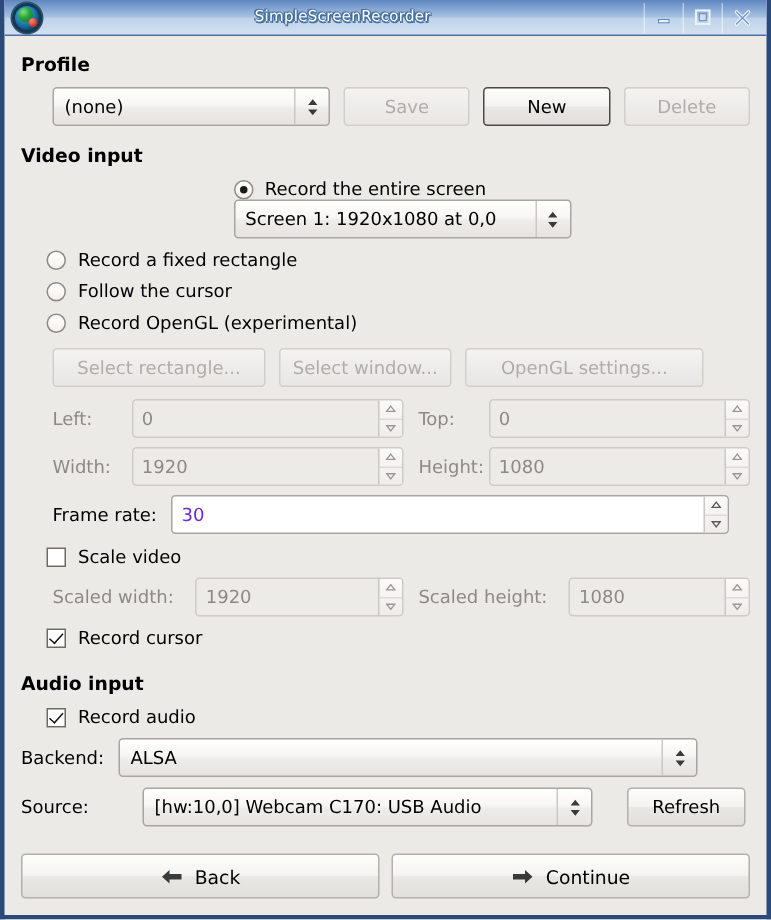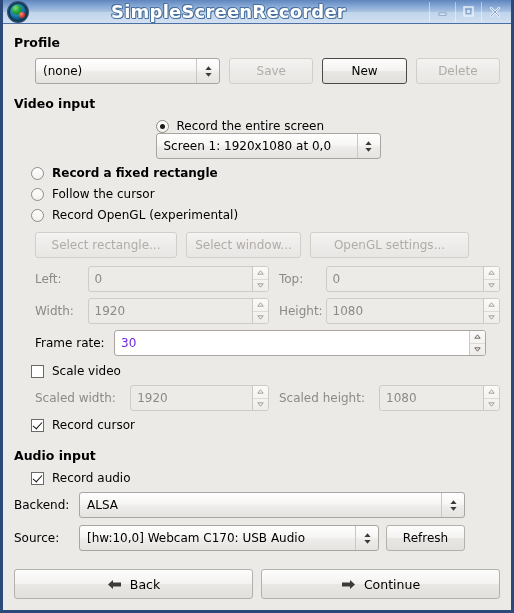--- a/index.html
+++ b/index.html
@@ -59,22 +59,22 @@
     content: "";
     position: absolute;
     left: 11px; top: 10px;
     width: 6px; height: 6px;
     border-radius: 50%;
     background: radial-gradient(circle at 35% 30%, #ff8a7a 0%, #c62c24 70%);
   }
   .titlebar-title {
     flex: 1 1 auto;
     text-align: center;
-    font-weight: bold;
-    font-size: 18px;
+    font-weight: normal;
+    font-size: 10px;
     color: #ffffff;
     text-shadow:
       -1px 0 #49719f, 1px 0 #49719f, 0 -1px #49719f, 0 1px #49719f,
       1px 1px #49719f, -1px -1px #49719f;
     letter-spacing: 0.2px;
     user-select: none;
   }
   .win-buttons {
     display: flex;
     align-items: center;
@@ -342,21 +342,21 @@
         <span class="combo-text">Screen 1: 1920x1080 at 0,0</span>
         <span class="combo-arrow">
           <svg width="9" height="13" viewBox="0 0 9 13">
             <path d="M4.5 1.2 L7.6 5 L1.4 5 Z" fill="#3c3a37"></path>
             <path d="M4.5 11.8 L7.6 8 L1.4 8 Z" fill="#3c3a37"></path>
           </svg>
         </span>
       </div>
     </div>
 
-    <div class="row" style="margin-bottom:7px;font-weight:bold;">
+    <div class="row" style="margin-bottom:7px;">
       <div class="choice indent">
         <span class="radio"></span>
         <span class="label">Record a fixed rectangle</span>
       </div>
     </div>
 
     <div class="row" style="margin-bottom:7px;">
       <div class="choice indent">
         <span class="radio"></span>
         <span class="label">Follow the cursor</span>
@@ -529,21 +529,21 @@
         <span class="combo-text">ALSA</span>
         <span class="combo-arrow">
           <svg width="9" height="13" viewBox="0 0 9 13">
             <path d="M4.5 1.2 L7.6 5 L1.4 5 Z" fill="#3c3a37"></path>
             <path d="M4.5 11.8 L7.6 8 L1.4 8 Z" fill="#3c3a37"></path>
           </svg>
         </span>
       </div>
     </div>
 
-    <div class="row" style="margin-bottom:7px;">
+    <div class="row" style="margin-bottom:7px;gap:16px;">
       <span class="label" style="width:65px;">Source:</span>
       <div class="combo" style="width:300px;">
         <span class="combo-text">[hw:10,0] Webcam C170: USB Audio</span>
         <span class="combo-arrow">
           <svg width="9" height="13" viewBox="0 0 9 13">
             <path d="M4.5 1.2 L7.6 5 L1.4 5 Z" fill="#3c3a37"></path>
             <path d="M4.5 11.8 L7.6 8 L1.4 8 Z" fill="#3c3a37"></path>
           </svg>
         </span>
       </div>

